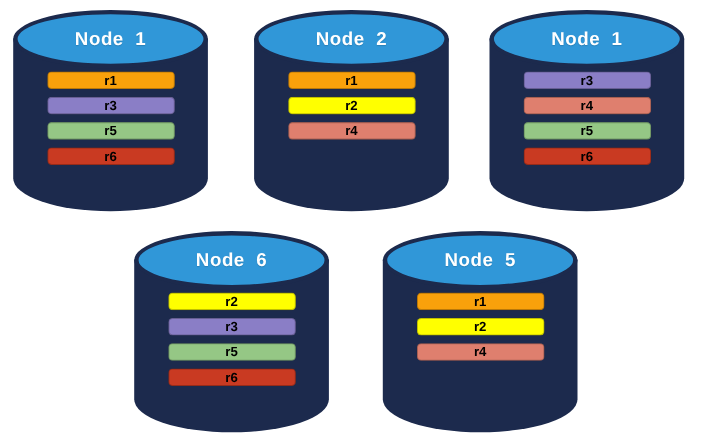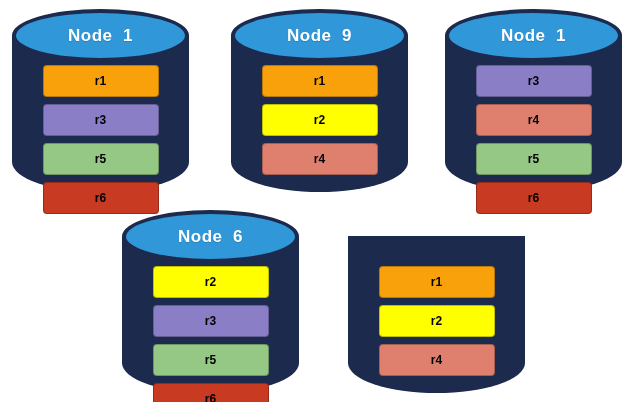--- a/index.html
+++ b/index.html
@@ -55,21 +55,21 @@
   }
   .replica-list {
     position: absolute;
     top: 56px;
     left: 50%;
     transform: translateX(-50%);
     width: 116px;
     z-index: 3;
   }
   .bar {
-    height: 32px;
+    height: 16px;
     margin-bottom: 7px;
     border-radius: 4px;
     border: 1px solid rgba(0,0,0,0.25);
     box-sizing: border-box;
     display: flex;
     align-items: center;
     justify-content: center;
     font-size: 12px;
     font-weight: bold;
     color: #000000;
@@ -96,21 +96,21 @@
         <div class="bar" style="background: rgb(249, 161, 11);">r1</div>
         <div class="bar" style="background: rgb(138, 126, 198);">r3</div>
         <div class="bar" style="background: rgb(149, 199, 133);">r5</div>
         <div class="bar" style="background: rgb(201, 58, 34);">r6</div>
       </div>
   </div>
 
   <div class="node node-2">
     <div class="cyl-body"></div>
     <div class="cyl-top">
-      <span class="node-title">Node  9</span>
+      <span class="node-title">Node  2</span>
     </div>
     <div class="replica-list">
         <div class="bar" style="background: rgb(249, 161, 11);">r1</div>
         <div class="bar" style="background: rgb(255, 255, 0);">r2</div>
         <div class="bar" style="background: rgb(223, 127, 110);">r4</div>
       </div>
   </div>
 
   <div class="node node-3">
     <div class="cyl-body"></div>
@@ -133,20 +133,23 @@
     <div class="replica-list">
         <div class="bar" style="background: rgb(255, 255, 0);">r2</div>
         <div class="bar" style="background: rgb(138, 126, 198);">r3</div>
         <div class="bar" style="background: rgb(149, 199, 133);">r5</div>
         <div class="bar" style="background: rgb(201, 58, 34);">r6</div>
       </div>
   </div>
 
   <div class="node node-5">
     <div class="cyl-body"></div>
+    <div class="cyl-top">
+      <span class="node-title">Node  5</span>
+    </div>
     <div class="replica-list">
         <div class="bar" style="background: rgb(249, 161, 11);">r1</div>
         <div class="bar" style="background: rgb(255, 255, 0);">r2</div>
         <div class="bar" style="background: rgb(223, 127, 110);">r4</div>
       </div>
   </div>
 
 </div>
 
 </body></html>

